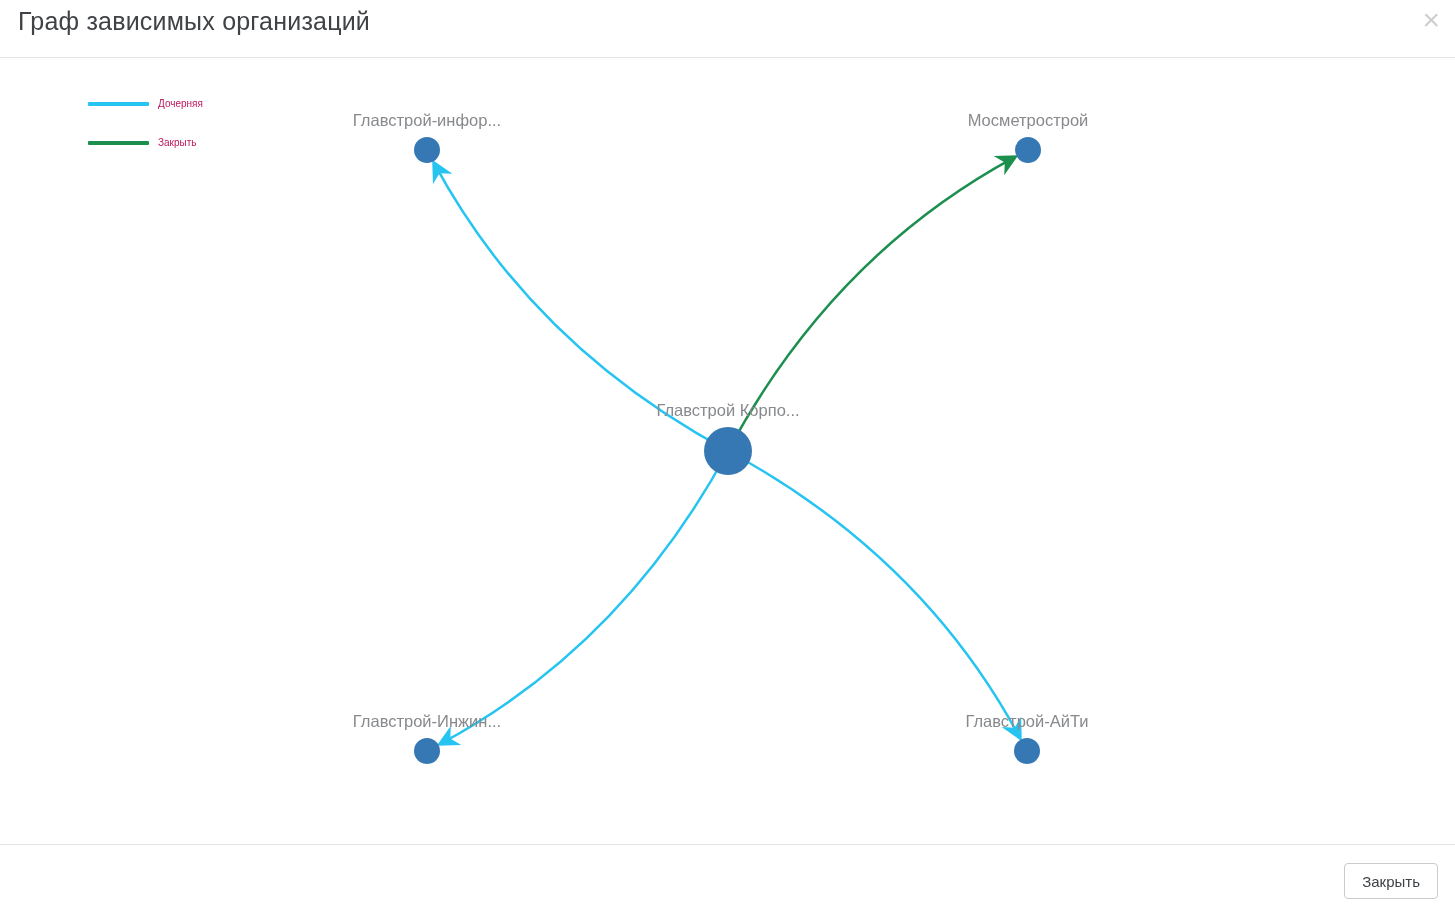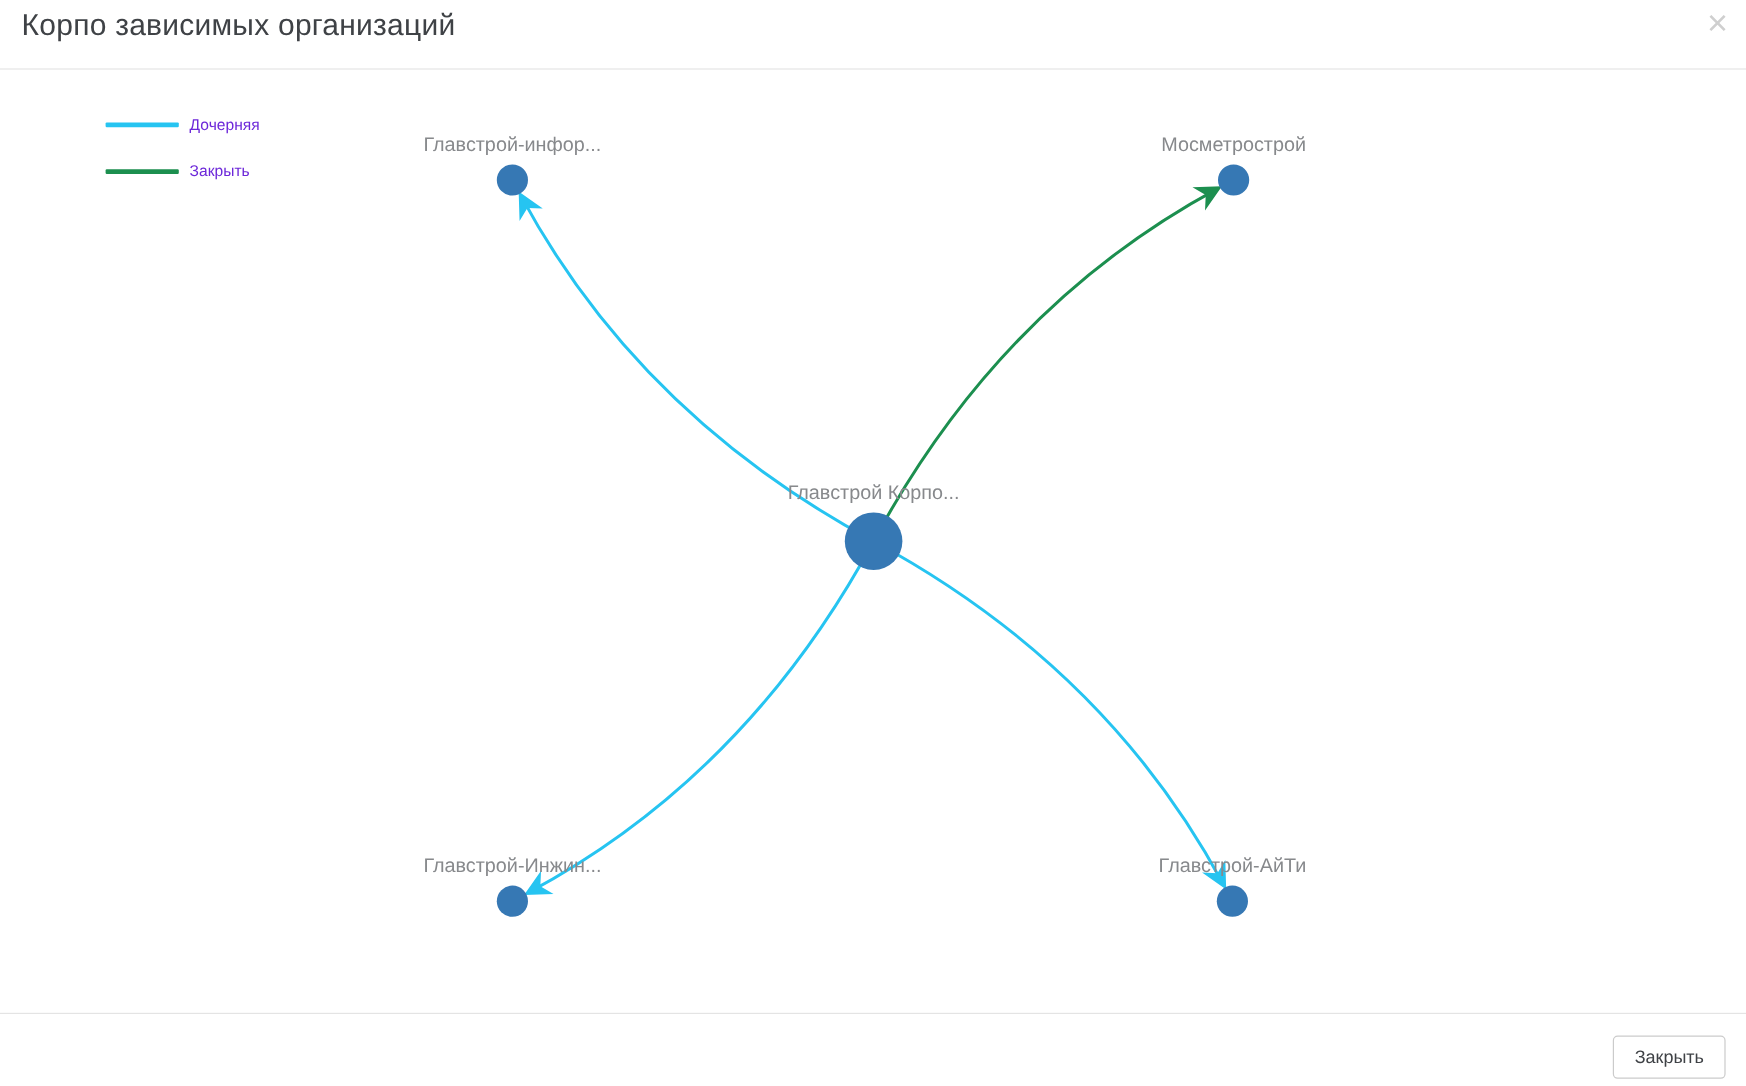--- a/index.html
+++ b/index.html
@@ -63,22 +63,22 @@
     height: 19px;
     margin-bottom: 20px;
   }
   .legend-swatch {
     width: 61px;
     height: 4px;
     margin-right: 9px;
     border-radius: 1px;
   }
   .legend-label {
-    font-size: 13px;
-    color: #6d28d9;
+    font-size: 10px;
+    color: #be185d;
   }
   .modal-footer {
     position: absolute;
     left: 0; right: 0; bottom: 0;
     height: 60px;
     background: #fff;
     border-top: 1px solid #e4e4e4;
     z-index: 3;
   }
   .close-btn {
@@ -95,21 +95,21 @@
     color: #3f4246;
     cursor: pointer;
   }
 </style>
 </head>
 <body>
 
 <div class="modal">
 
   <div class="modal-header">
-    <div class="modal-title">Корпо зависимых организаций</div>
+    <div class="modal-title">Граф зависимых организаций</div>
     <div class="close-x">×</div>
   </div>
 
   <svg class="graph-svg" width="1455" height="905" viewBox="0 0 1455 905">
       <defs>
         <marker id="arrow-26c4f1" viewBox="0 0 12 12" markerUnits="userSpaceOnUse" markerWidth="24" markerHeight="24" refX="9.5" refY="6" orient="auto">
           <path d="M0.5,0.5 L11.5,6 L0.5,11.5 L3.8,6 Z" fill="#26c4f1"></path>
         </marker>
         <marker id="arrow-1c8f4f" viewBox="0 0 12 12" markerUnits="userSpaceOnUse" markerWidth="24" markerHeight="24" refX="9.5" refY="6" orient="auto">
           <path d="M0.5,0.5 L11.5,6 L0.5,11.5 L3.8,6 Z" fill="#1c8f4f"></path>

